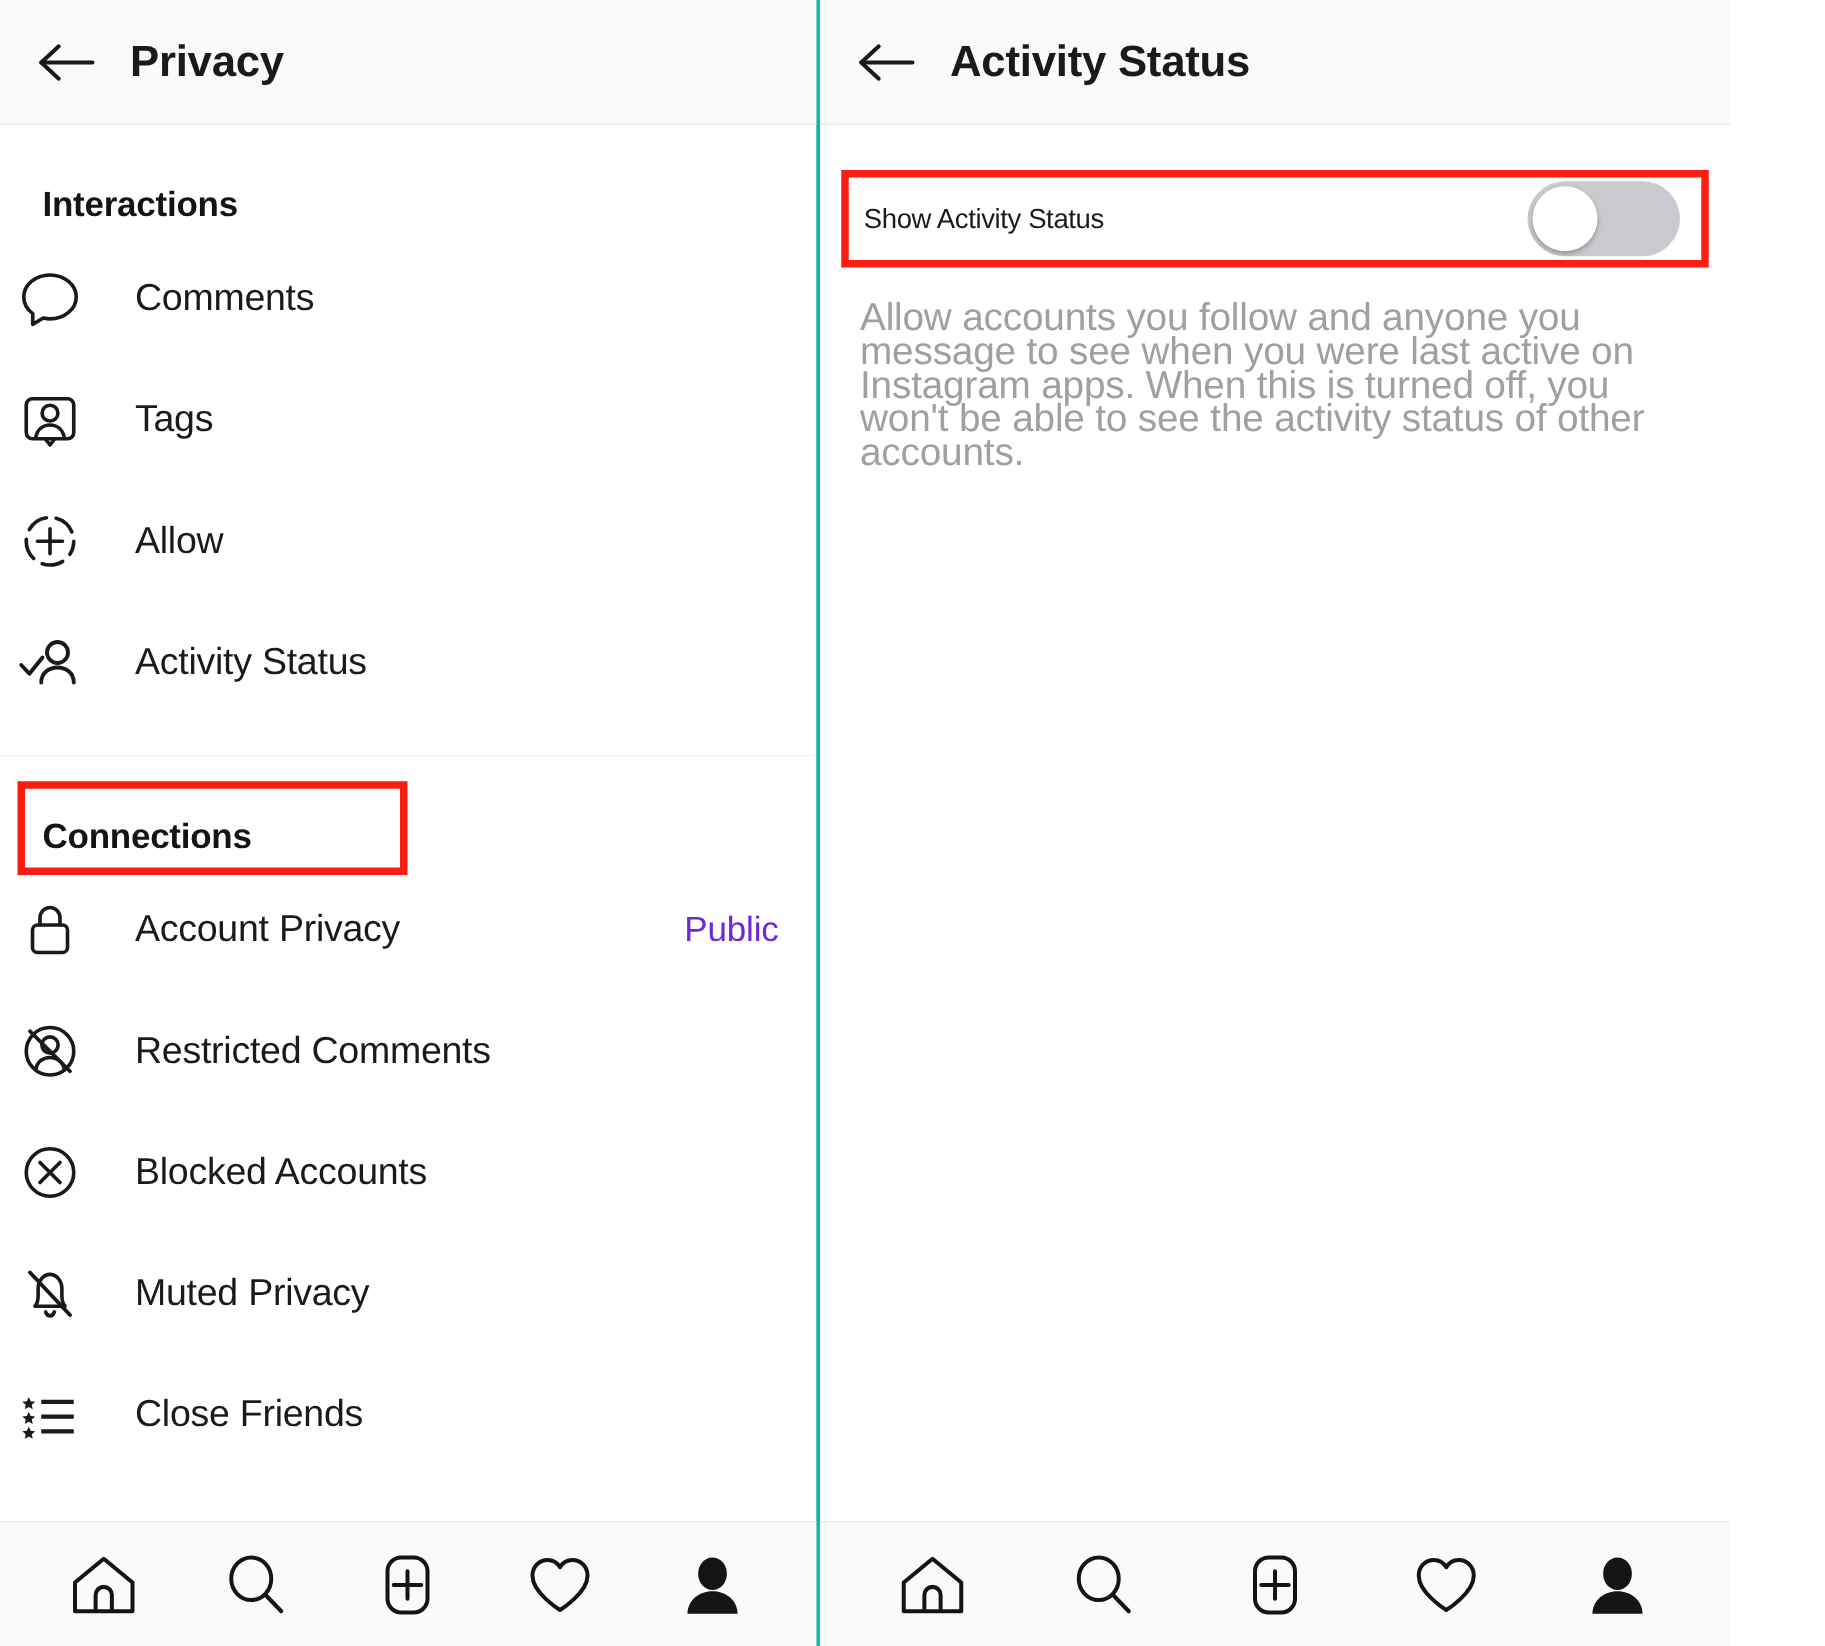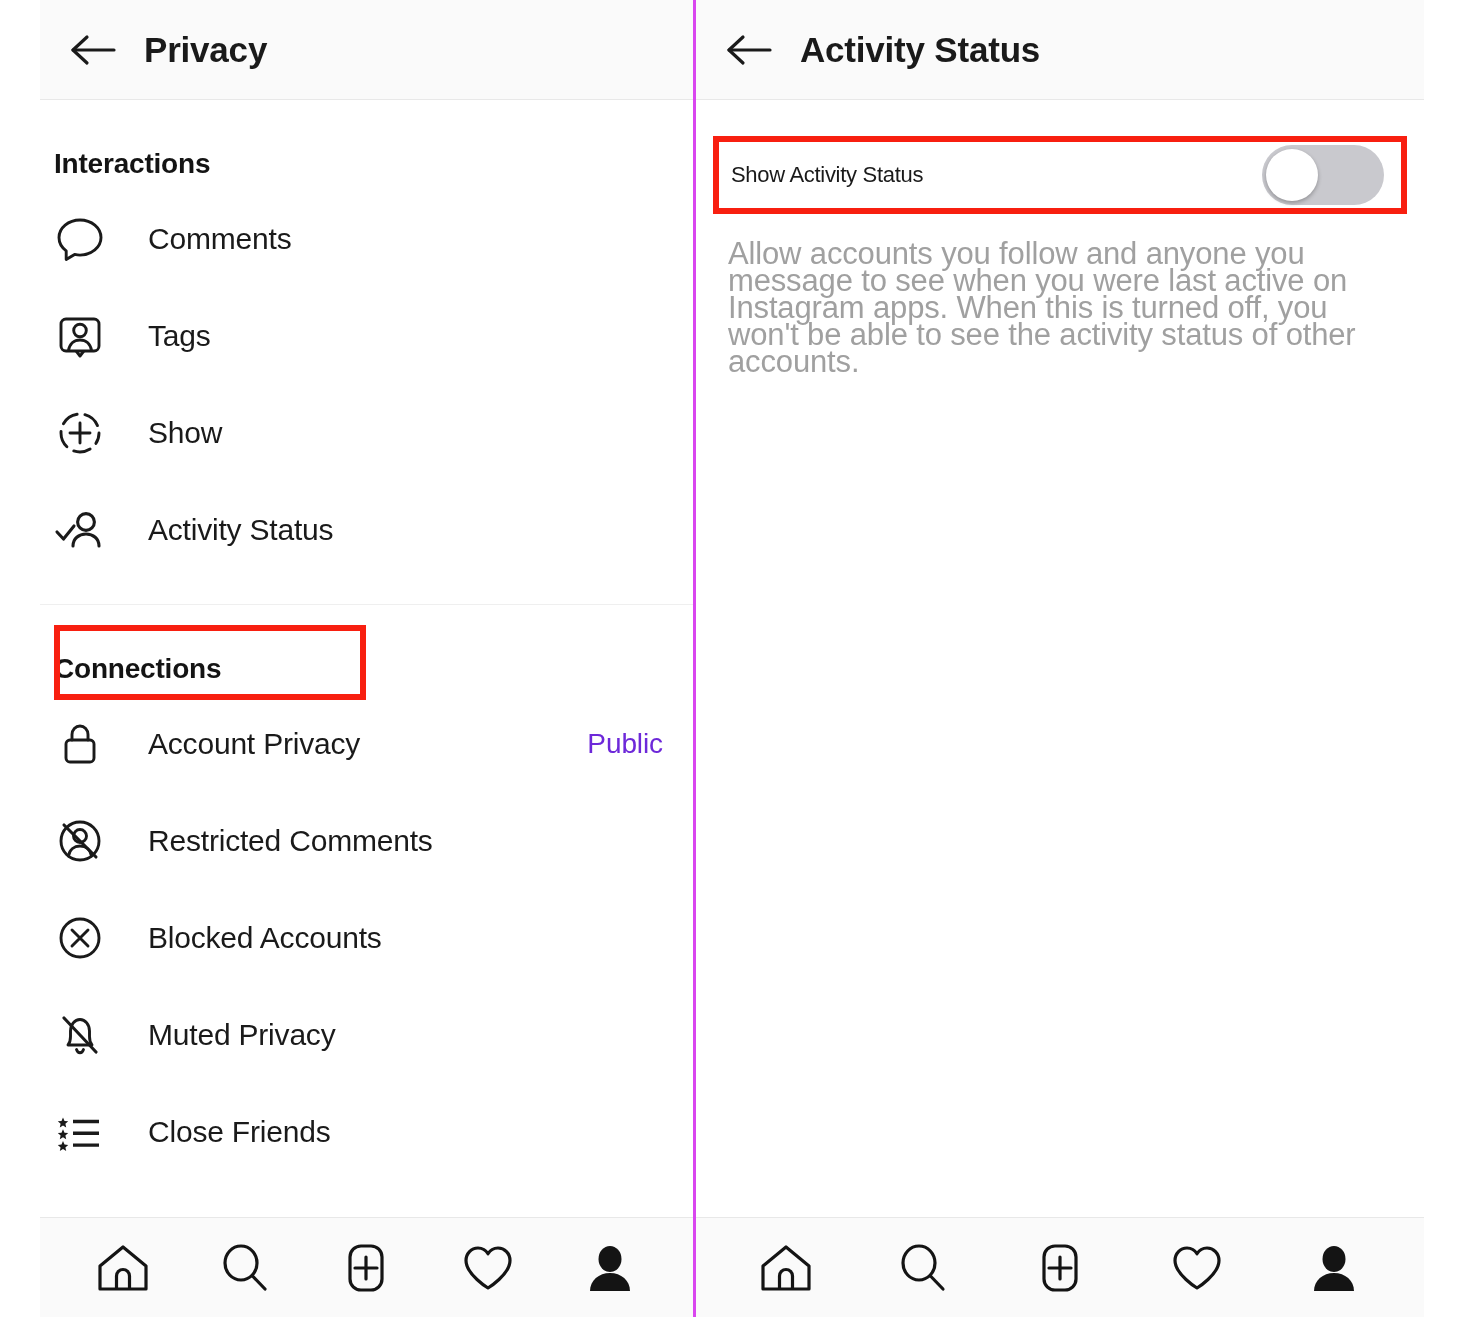--- a/index.html
+++ b/index.html
@@ -15,21 +15,21 @@
     width: 1460px;
     height: 1317px;
   }
   .panel {
     position: relative;
     height: 1317px;
     background: #ffffff;
     display: flex;
     flex-direction: column;
   }
-  .panel-left  { width: 656px; border-right: 3px solid #d946ef; margin-left: 40px; }
+  .panel-left  { width: 656px; border-right: 3px solid #14b8a6; }
   .panel-right { width: 728px; }
 
   
   .app-header {
     height: 100px;
     min-height: 100px;
     background: #fafafa;
     border-bottom: 1px solid #e8e8e8;
     display: flex;
     align-items: center;
@@ -45,21 +45,21 @@
     white-space: nowrap;
   }
 
   
   .panel-body { flex: 1; position: relative; overflow: hidden; }
 
   .section-title {
     font-size: 28px;
     font-weight: bold;
     color: #141414;
-    padding: 48px 0 0 14px;
+    padding: 48px 0 0 34px;
     letter-spacing: -0.2px;
   }
   .section-divider {
     height: 1px;
     background: #efefef;
     margin-top: 26px;
   }
 
   .row {
     display: flex;
@@ -198,21 +198,21 @@
           <span class="row-label">Tags</span>
         </div>
 
         <div class="row">
           <span class="ic">
             <svg width="48" height="48" viewBox="0 0 48 48">
               <circle cx="24" cy="24" r="19" fill="none" stroke="#1a1a1a" stroke-width="2.9" stroke-linecap="round" stroke-dasharray="17 8" stroke-dashoffset="6"></circle>
               <path d="M24 14 L24 34 M14 24 L34 24" stroke="#1a1a1a" stroke-width="2.9" stroke-linecap="round"></path>
             </svg>
           </span>
-          <span class="row-label">Show</span>
+          <span class="row-label">Allow</span>
         </div>
 
         <div class="row">
           <span class="ic">
             <svg width="52" height="48" viewBox="0 0 52 48">
               <path d="M3 26 L9.5 33 L20 20" fill="none" stroke="#1a1a1a" stroke-width="3.1" stroke-linecap="round" stroke-linejoin="round"></path>
               <circle cx="32" cy="16" r="8.4" fill="none" stroke="#1a1a1a" stroke-width="3.1"></circle>
               <path d="M19 40 C19 32.6 24.8 28 32 28 C39.2 28 45 32.6 45 40" fill="none" stroke="#1a1a1a" stroke-width="3.1" stroke-linecap="round"></path>
             </svg>
           </span>

